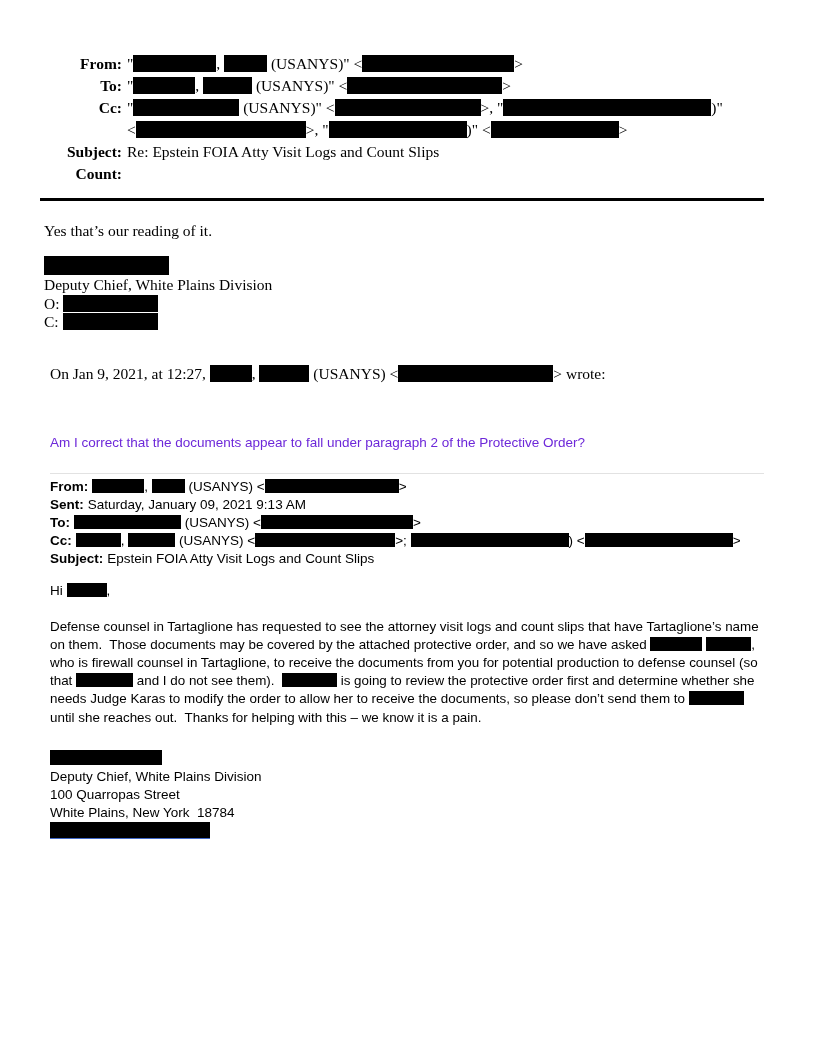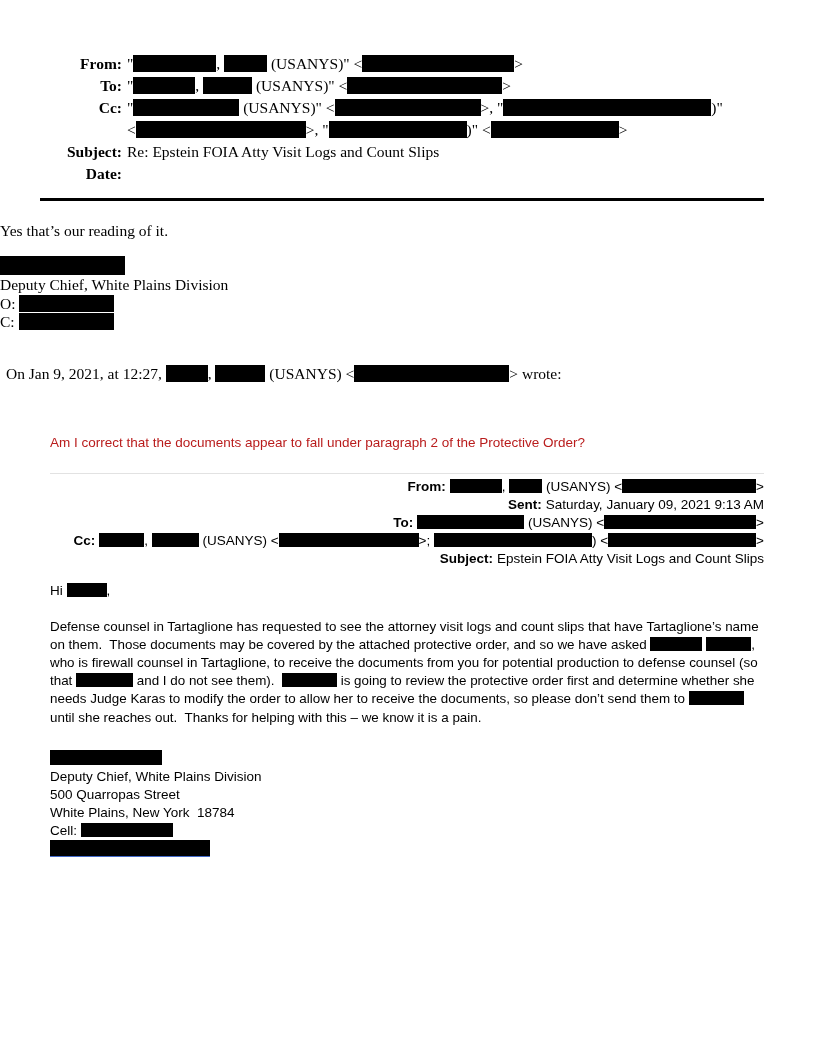--- a/index.html
+++ b/index.html
@@ -15,32 +15,32 @@
   .serif { font-family:"Liberation Serif", serif; }
   .sans  { font-family:"Liberation Sans", sans-serif; }
 
   .hdr1 { margin:53px 40px 0 44px; font-size:15.5px; }
   .h1row { display:flex; line-height:22px; }
   .h1label { width:78px; min-width:78px; text-align:right; font-weight:700; }
   .h1value { padding-left:5px; white-space:pre-wrap; }
 
   .rule-thick { height:3px; background:#000; margin:13px 52px 0 40px; }
 
-  .reply { font-size:15.5px; }
+  .reply { margin-left:44px; font-size:15.5px; }
   .opening { margin-top:19px; line-height:22px; }
   .sig1-name { margin-top:14px; }
   .sig1-line { line-height:18.5px; white-space:pre-wrap; }
   .quote-intro { margin-top:31px; margin-left:6px; line-height:22px; white-space:pre-wrap; }
 
   
   .question { margin:49px 52px 0 50px; font-size:13.5px; line-height:18px; }
   .rule-thin { border:none; border-top:1px solid #e2e2e2; margin:21px 52px 0 50px; }
 
   .hdr2 { margin:4px 52px 0 50px; font-size:13.5px; }
-  .h2row { line-height:18px;text-align:right; }
+  .h2row { line-height:18px; }
   .h2label { font-weight:700; }
   .h2value { padding-left:4px; white-space:pre-wrap; }
 
   .greeting { margin:14px 52px 0 50px; font-size:13.5px; line-height:18px; white-space:pre-wrap; }
   .bodypara { margin:18px 54px 0 50px; width:716px; font-size:13.4px; line-height:18.2px; white-space:pre-wrap; }
 
   .sig2 { margin:23px 52px 0 50px; font-size:13.5px; }
   .sig2 .line { line-height:18px; white-space:pre-wrap; }
 
   
@@ -74,36 +74,36 @@
     </div>
     <div class="h1row">
       <span class="h1label"></span>
       <span class="h1value">&lt;<span class="redact" style="width: 170px; background: rgb(0, 0, 0);"></span>&gt;, "<span class="redact" style="width: 138px; background: rgb(0, 0, 0);"></span>)" &lt;<span class="redact" style="width: 128px; background: rgb(0, 0, 0);"></span>&gt;</span>
     </div>
     <div class="h1row">
       <span class="h1label">Subject:</span>
       <span class="h1value">Re: Epstein FOIA Atty Visit Logs and Count Slips</span>
     </div>
     <div class="h1row">
-      <span class="h1label">Date:</span>
+      <span class="h1label">Count:</span>
     </div>
   </div>
 
   <div class="rule-thick"></div>
 
   <div class="reply">
     <div class="opening">Yes that’s our reading of it.</div>
     <div class="sig1-name block-bar"><span class="redact" style="width: 125px; height: 19px; background: rgb(0, 0, 0);"></span></div>
     <div class="sig1-line">Deputy Chief, White Plains Division</div>
     <div class="sig1-line">O: <span class="redact" style="width: 95px; background: rgb(0, 0, 0);"></span></div>
     <div class="sig1-line">C: <span class="redact" style="width: 95px; background: rgb(0, 0, 0);"></span></div>
     <div class="quote-intro">On Jan 9, 2021, at 12:27, <span class="redact" style="width: 42px; background: rgb(0, 0, 0);"></span>, <span class="redact" style="width: 50px; background: rgb(0, 0, 0);"></span> (USANYS) &lt;<span class="redact" style="width: 155px; background: rgb(0, 0, 0);"></span>&gt; wrote:</div>
   </div>
 
-  <div class="question sans" id="question-line" style="color: #b91c1c;">Am I correct that the documents appear to fall under paragraph 2 of the Protective Order?</div>
+  <div class="question sans" id="question-line" style="color: #6d28d9;">Am I correct that the documents appear to fall under paragraph 2 of the Protective Order?</div>
 
   <hr class="rule-thin">
 
   <div class="hdr2 sans">
     <div class="h2row">
       <span class="h2label">From:</span><span class="h2value"><span class="redact" style="width: 52px; background: rgb(0, 0, 0);"></span>, <span class="redact" style="width: 33px; background: rgb(0, 0, 0);"></span> (USANYS) &lt;<span class="redact" style="width: 134px; background: rgb(0, 0, 0);"></span>&gt;</span>
     </div>
     <div class="h2row">
       <span class="h2label">Sent:</span><span class="h2value">Saturday, January 09, 2021 9:13 AM</span>
     </div>
@@ -118,19 +118,18 @@
     </div>
   </div>
 
   <div class="greeting sans">Hi <span class="redact" style="width: 40px; background: rgb(0, 0, 0);"></span>,</div>
 
   <div class="bodypara sans">Defense counsel in Tartaglione has requested to see the attorney visit logs and count slips that have Tartaglione’s name on them.  Those documents may be covered by the attached protective order, and so we have asked <span class="redact" style="width: 52px; background: rgb(0, 0, 0);"></span> <span class="redact" style="width: 45px; background: rgb(0, 0, 0);"></span>, who is firewall counsel in Tartaglione, to receive the documents from you for potential production to defense counsel (so that <span class="redact" style="width: 57px; background: rgb(0, 0, 0);"></span> and I do not see them).  <span class="redact" style="width: 55px; background: rgb(0, 0, 0);"></span> is going to review the protective order first and determine whether she needs Judge Karas to modify the order to allow her to receive the documents, so please don’t send them to <span class="redact" style="width: 55px; background: rgb(0, 0, 0);"></span> until she reaches out.  Thanks for helping with this – we know it is a pain.</div>
 
   <div class="sig2 sans">
     <div class="line block-bar"><span class="redact" style="width: 112px; height: 15px; background: rgb(0, 0, 0);"></span></div>
     <div class="line">Deputy Chief, White Plains Division</div>
-    <div class="line">500 Quarropas Street</div>
+    <div class="line">100 Quarropas Street</div>
     <div class="line">White Plains, New York  18784</div>
-    <div class="line">Cell: <span class="redact" style="width: 92px; background: rgb(0, 0, 0);"></span></div>
     <div class="line block-bar"><span class="redact underlined" style="width: 160px; height: 16px; background: rgb(0, 0, 0);"></span></div>
   </div>
 
 </div>
 
 </body></html>

